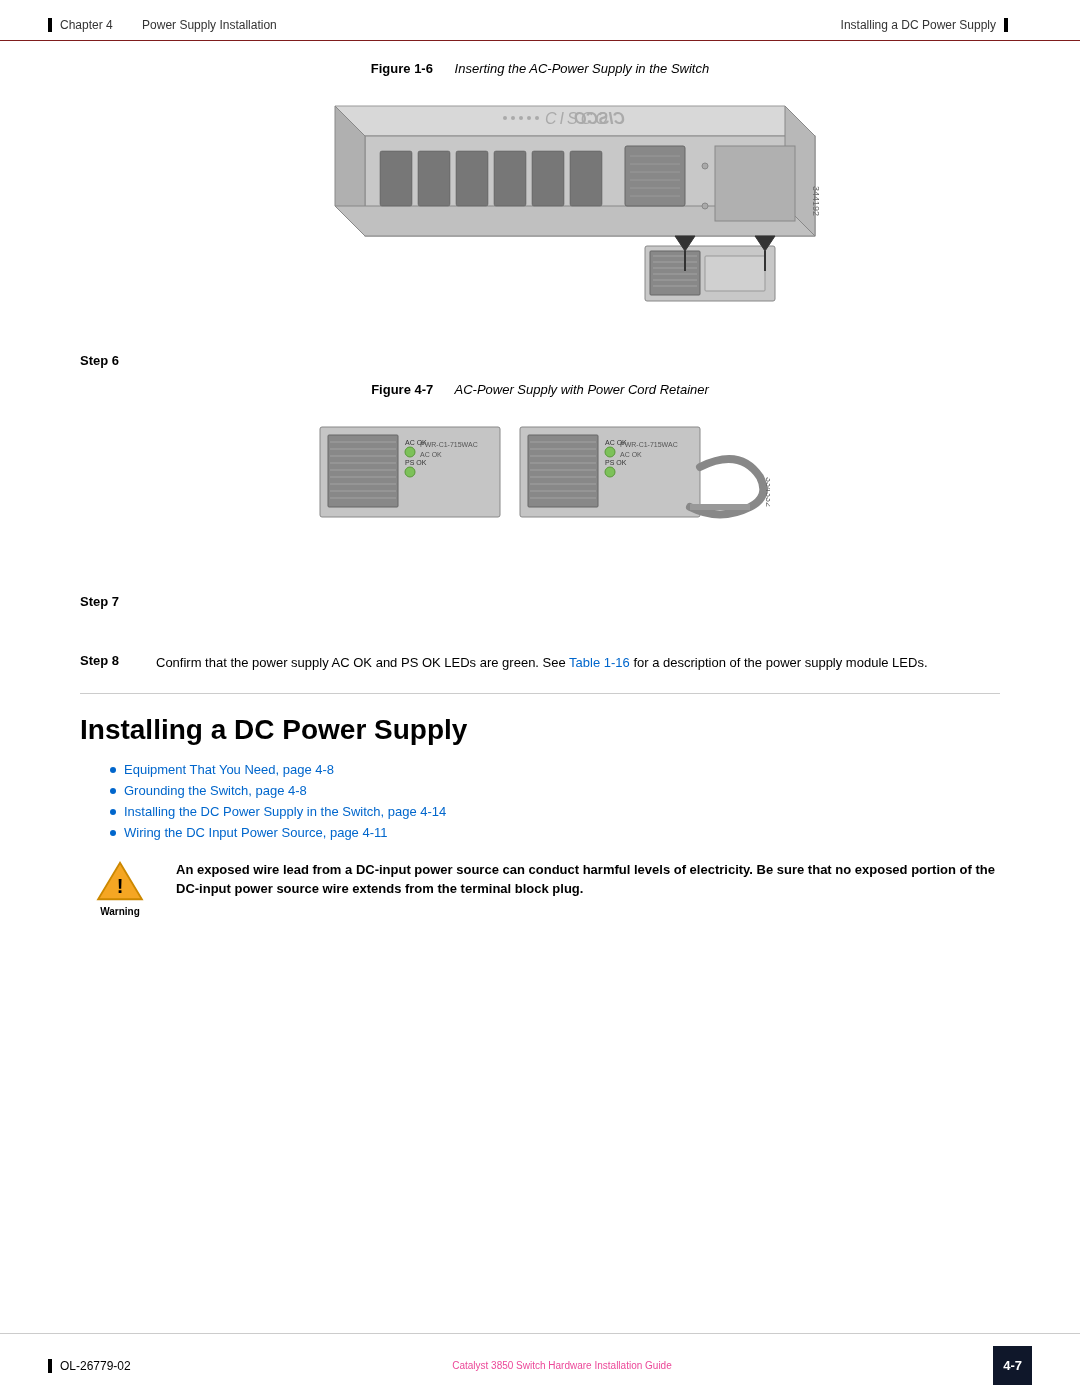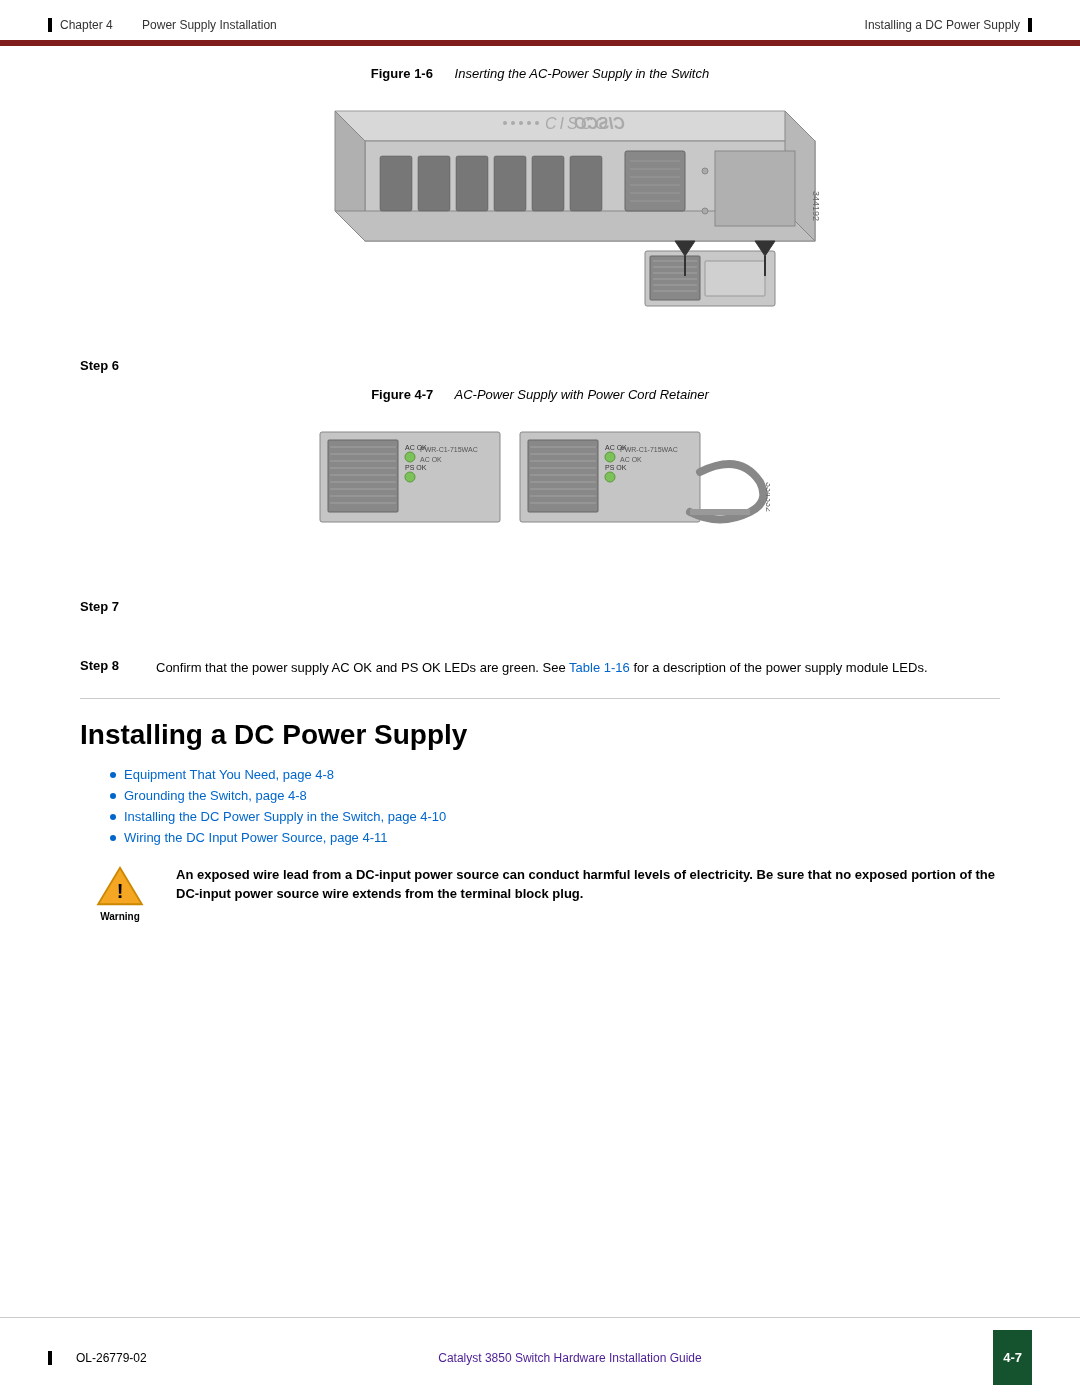--- a/index.html
+++ b/index.html
@@ -11,22 +11,22 @@
       width: 1080px;
       min-height: 1397px;
       position: relative;
     }
 
     
     .page-header {
       display: flex;
       justify-content: space-between;
       align-items: flex-start;
-      padding: 18px 48px 8px 48px;
-      border-bottom: 6px solid #7f1d1d;
+      padding: 18px 72px 8px 48px;
+      border-bottom: 1px solid #7f1d1d;
     }
     .header-left {
       display: flex;
       align-items: center;
       gap: 8px;
       font-size: 12px;
       color: #333;
     }
     .header-left .bar {
       width: 4px;
@@ -190,43 +190,43 @@
       right: 0;
       display: flex;
       justify-content: space-between;
       align-items: center;
       padding: 12px 48px;
       border-top: 1px solid #ccc;
     }
     .footer-left {
       display: flex;
       align-items: center;
-      gap: 24px;
+      gap: 8px;
       font-size: 12px;
     }
     .footer-left .bar {
       width: 4px;
       height: 14px;
       background: #000;
       display: inline-block;
     }
     .footer-center {
-      font-size: 12px;
-      color: #4c1d95;
+      font-size: 10px;
+      color: #ec4899;
       font-weight: normal;
     }
     .footer-right {
       display: flex;
       align-items: center;
       gap: 0;
     }
     .footer-page {
-      background: #14532d;
+      background: #0f172a;
       color: #fff;
-      padding: 20px 10px;
+      padding: 12px 10px;
       font-size: 13px;
       font-weight: bold;
     }
 
     
     .switch-svg-wrapper {
       position: relative;
       display: inline-block;
     }
   </style>
@@ -418,21 +418,21 @@
     <li>
       <span class="bullet-dot"></span>
       <a href="#">Equipment That You Need, page 4-8</a>
     </li>
     <li>
       <span class="bullet-dot"></span>
       <a href="#">Grounding the Switch, page 4-8</a>
     </li>
     <li>
       <span class="bullet-dot"></span>
-      <a href="#">Installing the DC Power Supply in the Switch, page 4-10</a>
+      <a href="#">Installing the DC Power Supply in the Switch, page 4-14</a>
     </li>
     <li>
       <span class="bullet-dot"></span>
       <a href="#">Wiring the DC Input Power Source, page 4-11</a>
     </li>
   </ul>
 
   <div class="warning-box">
     <div class="warning-icon-area">
 

